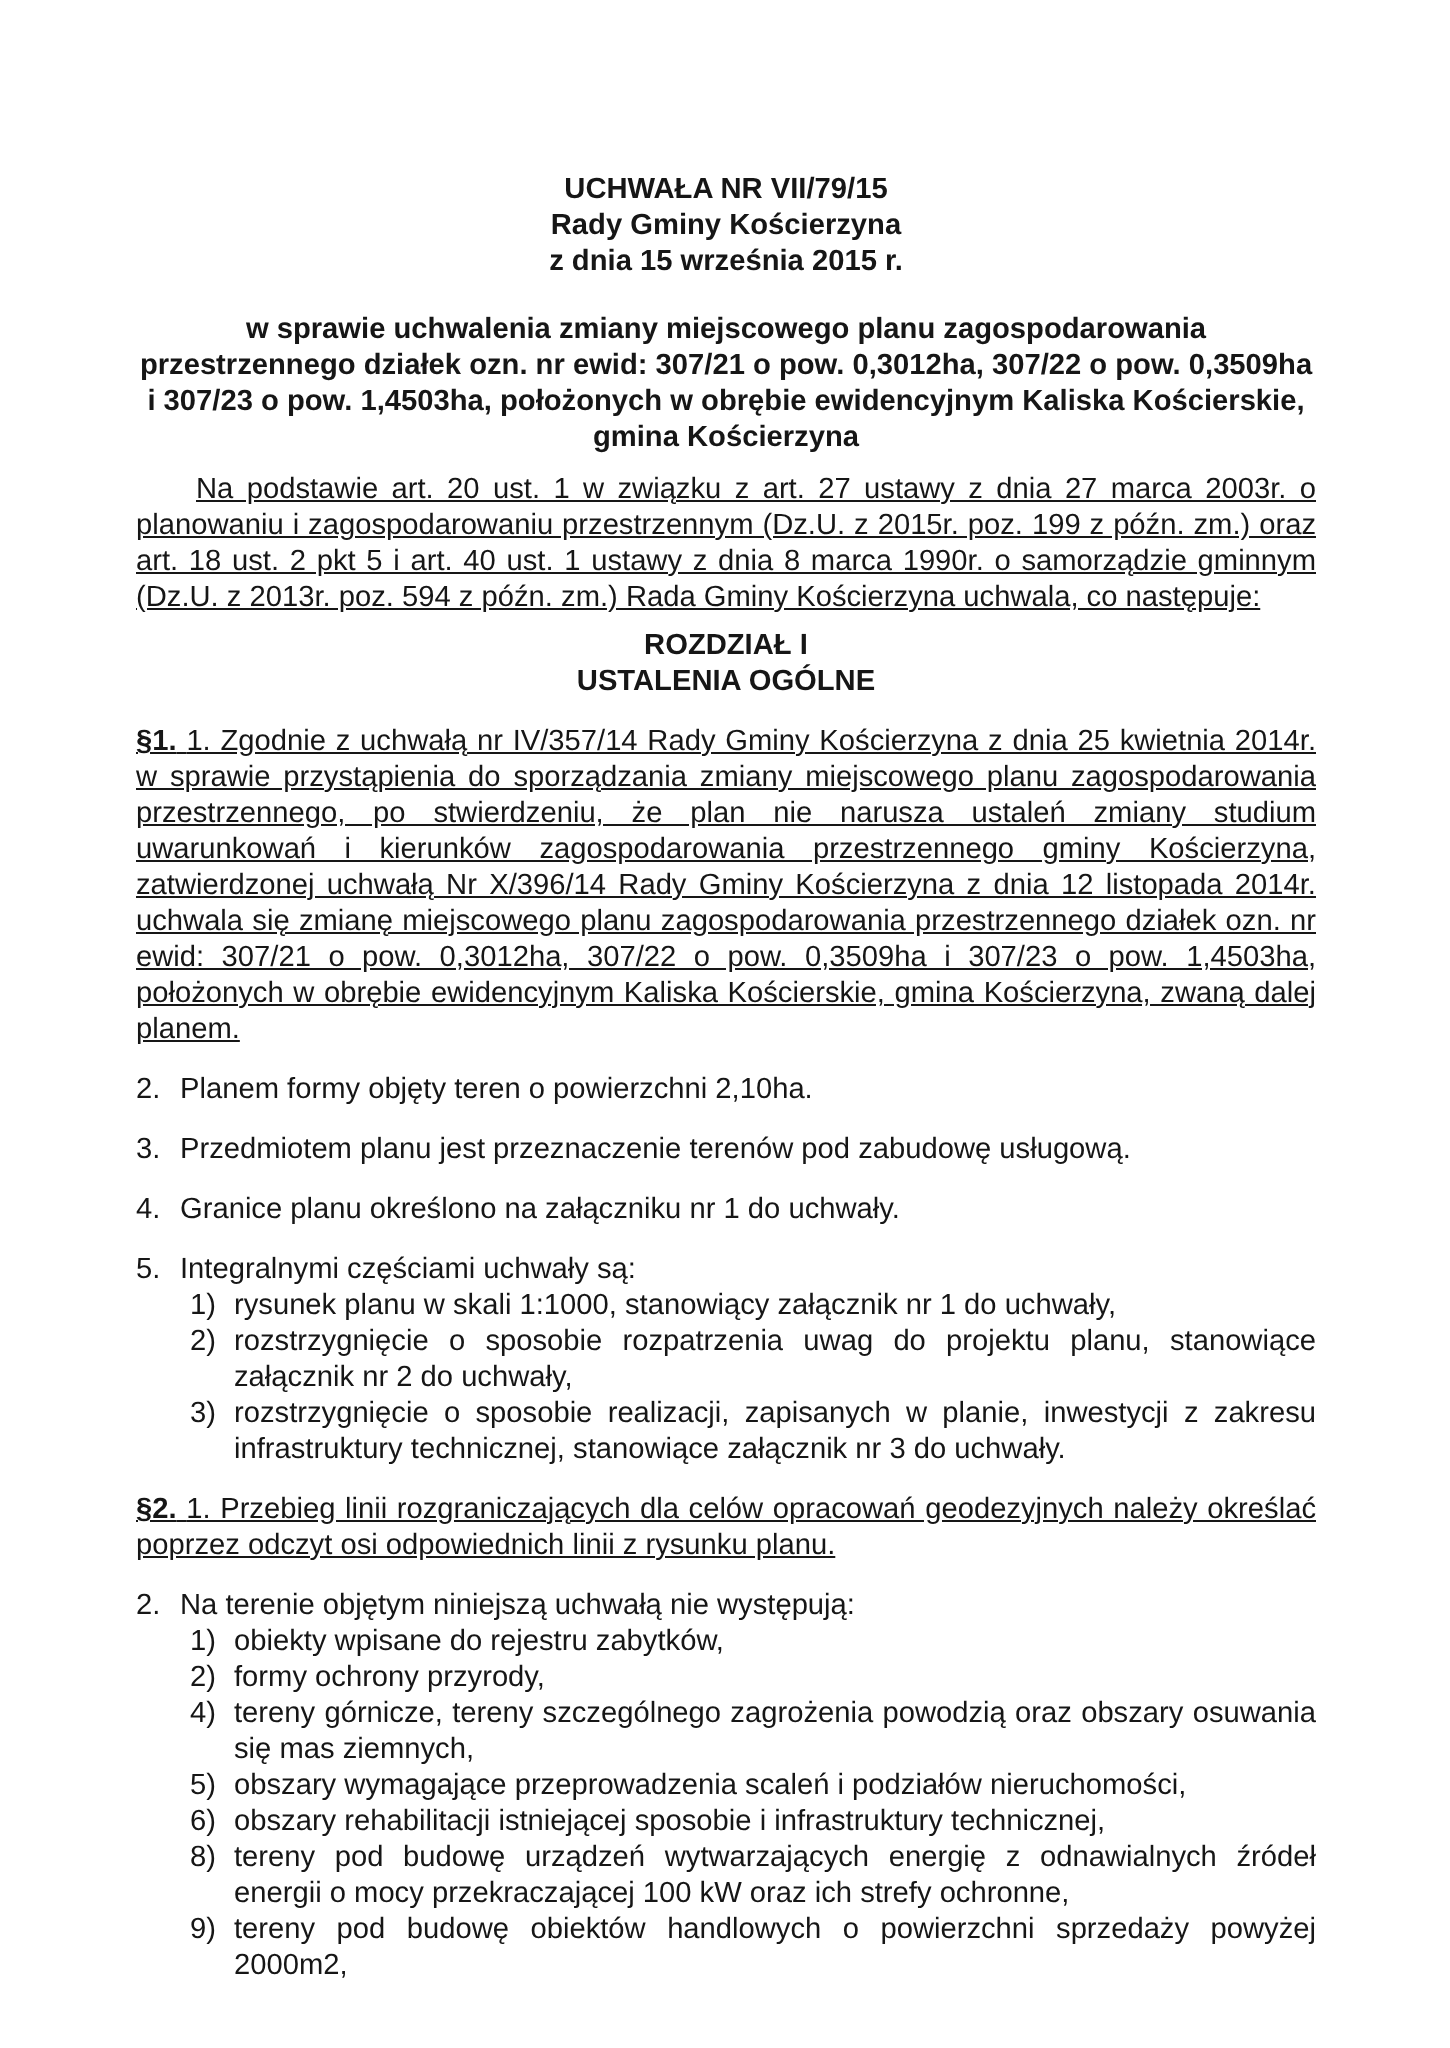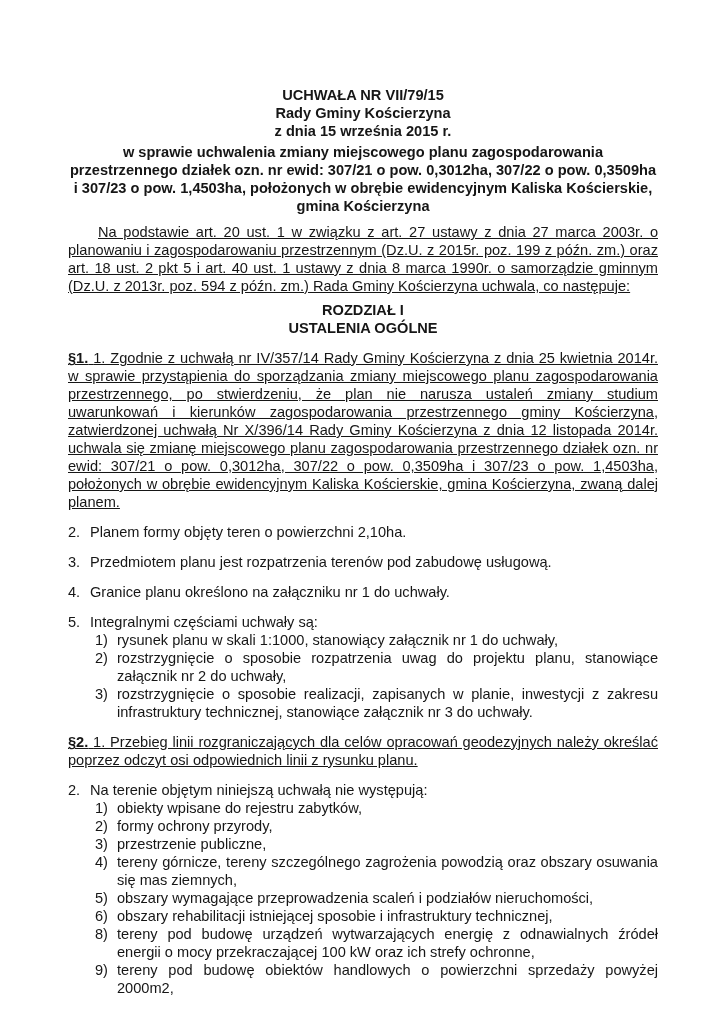--- a/index.html
+++ b/index.html
@@ -13,21 +13,21 @@
     color: #161616;
     font-family: "Liberation Sans", "DejaVu Sans", sans-serif;
     font-size: 14.6px;
     line-height: 18px;
     padding: 86px 67px 0 68px;
     overflow: hidden;
   }
   .b { font-weight: bold; }
   .c { text-align: center; }
   .j { text-align: justify; text-decoration: underline; }
-  .title-block { margin-bottom: 3px; }
+  .title-block { margin-bottom: 16px; }
   .subject { margin-bottom: 8px; }
   .preamble { margin-bottom: 6px; text-indent: 30px; }
   .chapter { margin-bottom: 10px; }
   .gap { margin-top: 12px; }
   .li { text-align: justify; padding-left: 22px; text-indent: -22px; }
   .li .num { display: inline-block; min-width: 22px; text-indent: 0; }
   .li2 { padding-left: 49px; }
 </style>
 </head>
 <body>
@@ -46,41 +46,40 @@
 
   <div class="chapter">
     <div class="b c">ROZDZIAŁ I</div>
     <div class="b c">USTALENIA OGÓLNE</div>
   </div>
 
   <p class="j gap"><span class="b">§1.</span> <span>1. Zgodnie z uchwałą nr IV/357/14 Rady Gminy Kościerzyna z dnia 25 kwietnia 2014r. w sprawie przystąpienia do sporządzania zmiany miejscowego planu zagospodarowania przestrzennego, po stwierdzeniu, że plan nie narusza ustaleń zmiany studium uwarunkowań i kierunków zagospodarowania przestrzennego gminy Kościerzyna, zatwierdzonej uchwałą Nr X/396/14 Rady Gminy Kościerzyna z dnia 12 listopada 2014r. uchwala się zmianę miejscowego planu zagospodarowania przestrzennego działek ozn. nr ewid: 307/21 o pow. 0,3012ha, 307/22 o pow. 0,3509ha i 307/23 o pow. 1,4503ha, położonych w obrębie ewidencyjnym Kaliska Kościerskie, gmina Kościerzyna, zwaną dalej planem.</span></p>
 
   <div class="li gap"><span class="num">2.</span><span>Planem formy objęty teren o powierzchni 2,10ha.</span></div>
 
-  <div class="li gap"><span class="num">3.</span><span>Przedmiotem planu jest rozpatrzenia terenów pod zabudowę usługową.</span></div>
+  <div class="li gap"><span class="num">3.</span><span>Przedmiotem planu jest przeznaczenie terenów pod zabudowę usługową.</span></div>
 
   <div class="li gap"><span class="num">4.</span><span>Granice planu określono na załączniku nr 1 do uchwały.</span></div>
 
   <div class="li gap"><span class="num">5.</span><span>Integralnymi częściami uchwały są:</span></div>
 
   <div class="li li2"><span class="num">1)</span><span>rysunek planu w skali 1:1000, stanowiący załącznik nr 1 do uchwały,</span></div>
 
   <div class="li li2"><span class="num">2)</span><span>rozstrzygnięcie o sposobie rozpatrzenia uwag do projektu planu, stanowiące załącznik nr 2 do uchwały,</span></div>
 
   <div class="li li2"><span class="num">3)</span><span>rozstrzygnięcie o sposobie realizacji, zapisanych w planie, inwestycji z zakresu infrastruktury technicznej, stanowiące załącznik nr 3 do uchwały.</span></div>
 
   <p class="j gap"><span class="b">§2.</span> <span>1. Przebieg linii rozgraniczających dla celów opracowań geodezyjnych należy określać poprzez odczyt osi odpowiednich linii z rysunku planu.</span></p>
 
   <div class="li gap"><span class="num">2.</span><span>Na terenie objętym niniejszą uchwałą nie występują:</span></div>
 
   <div class="li li2"><span class="num">1)</span><span>obiekty wpisane do rejestru zabytków,</span></div>
 
   <div class="li li2"><span class="num">2)</span><span>formy ochrony przyrody,</span></div>
 
-  <div class="li li2"><span class="num">3)</span><span>przestrzenie publiczne,</span></div>
 
   <div class="li li2"><span class="num">4)</span><span>tereny górnicze, tereny szczególnego zagrożenia powodzią oraz obszary osuwania się mas ziemnych,</span></div>
 
   <div class="li li2"><span class="num">5)</span><span>obszary wymagające przeprowadzenia scaleń i podziałów nieruchomości,</span></div>
 
   <div class="li li2"><span class="num">6)</span><span>obszary rehabilitacji istniejącej sposobie i infrastruktury technicznej,</span></div>
 
 
   <div class="li li2"><span class="num">8)</span><span>tereny pod budowę urządzeń wytwarzających energię z odnawialnych źródeł energii o mocy przekraczającej 100 kW oraz ich strefy ochronne,</span></div>
 

